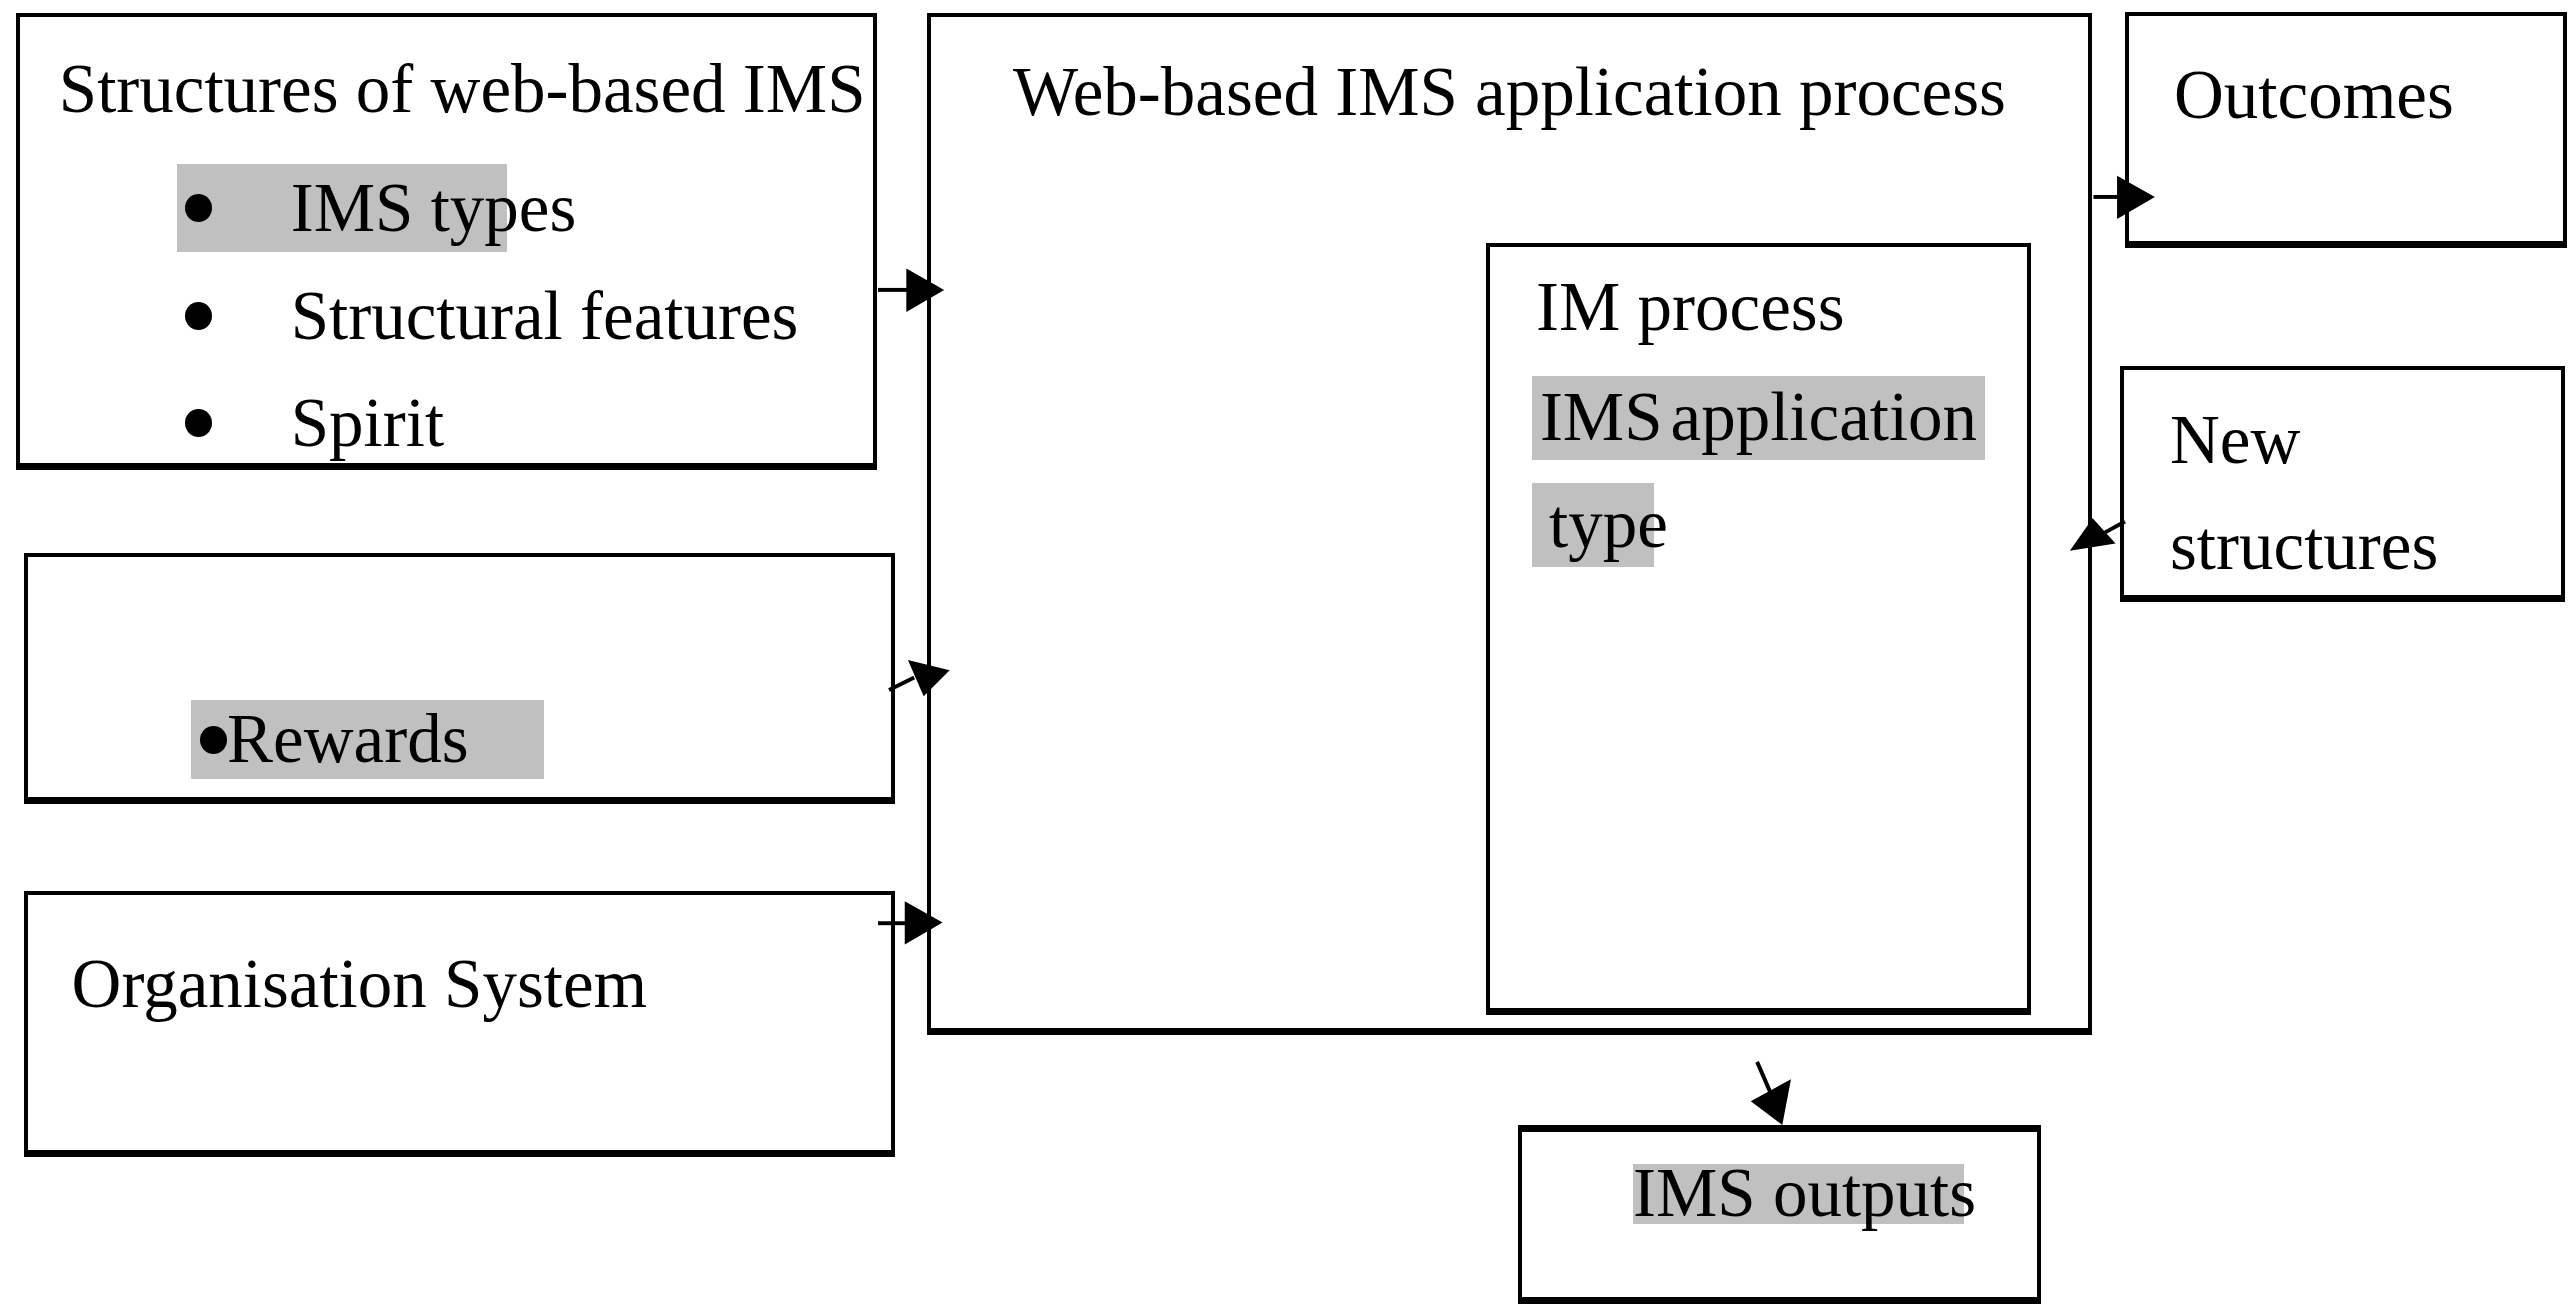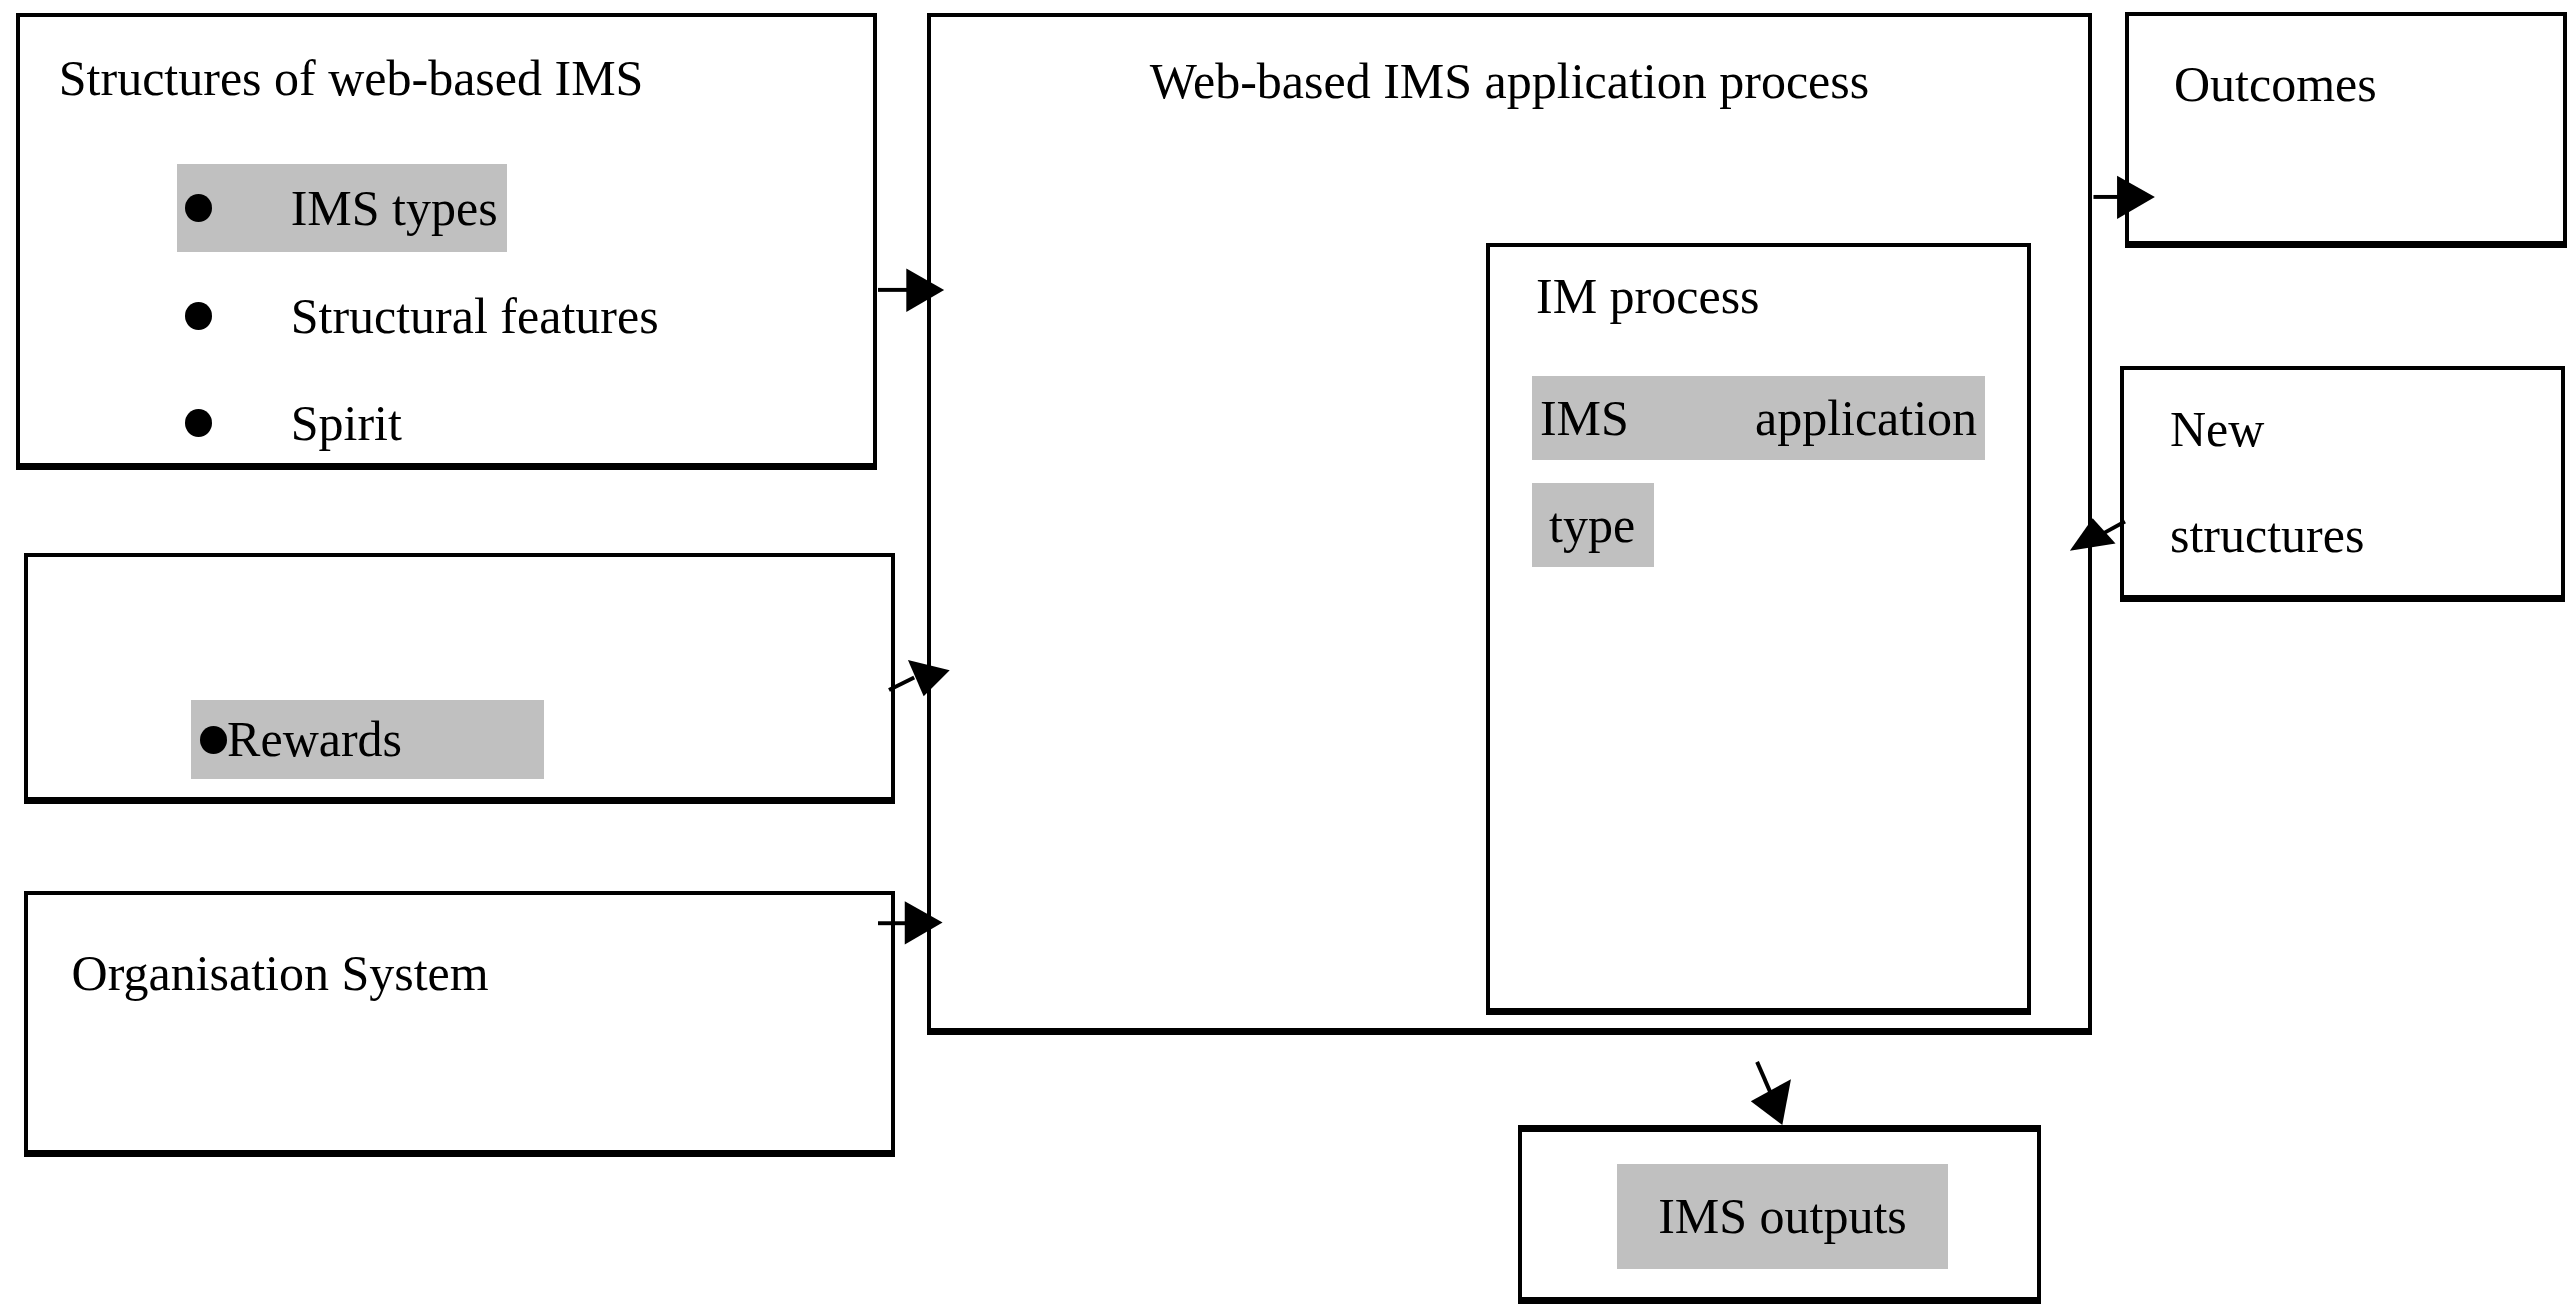--- a/index.html
+++ b/index.html
@@ -1,19 +1,19 @@
 <!DOCTYPE html>
 <html style="font-size:12.6px"><head>
 <meta charset="utf-8">
 <style>
   html,body{margin:0;padding:0;background:#ffffff;}
   #canvas{
     position:relative;width:2576px;height:1310px;background:#ffffff;
     font-family:"Liberation Serif","DejaVu Serif",serif;
-    color:#000;font-size:50px;line-height:1.18;overflow:hidden;
+    color:#000;font-size:69px;line-height:1.18;overflow:hidden;
   }
   .box{position:absolute;border:4.7px solid #000;border-bottom-width:7.9px;box-sizing:border-box;}
   .thinb{border-bottom-width:6.3px;}
   .abs{position:absolute;}
   .lbl{white-space:nowrap;display:inline-block;}
   .bullet-row{position:absolute;display:flex;align-items:center;}
   .dot{width:27px;height:28px;border-radius:50%;background:#000;flex:0 0 auto;}
   .hl{}
   .center-title{position:absolute;left:0;width:100%;text-align:center;}
   .vflex{display:flex;align-items:center;}
@@ -78,21 +78,21 @@
   <div class="box" style="left:2125px;top:11.8px;width:442px;height:236px;">
     <div class="abs lbl" style="left:45px;top:39px;">Outcomes</div>
   </div>
 
   <div class="box" style="left:2120px;top:366px;width:445px;height:236px;">
     <div class="abs lbl" style="left:46px;top:30px;">New</div>
     <div class="abs lbl" style="left:46px;top:136px;">structures</div>
   </div>
 
   <div class="box" style="left:1518px;top:1125px;width:523px;height:179px;border-top-width:7px;">
-    <div class="abs hl vflex" style="left: 95px; top: 31.5px; width: 331px; height: 105px; justify-content: center; background-color: rgb(192, 192, 192);">
+    <div class="abs hl vflex" style="left: 111px; top: 31.5px; width: 331px; height: 60px; justify-content: flex-start; background-color: rgb(192, 192, 192);">
       <span class="lbl">IMS outputs</span>
     </div>
   </div>
 
   <svg class="arrows" viewBox="0 0 3269 1663">
     <g>
       <line x1="1114" y1="368" x2="1152" y2="368"></line>
       <polygon points="1150,341 1150,396 1198,368"></polygon>
     </g>
     <g>

